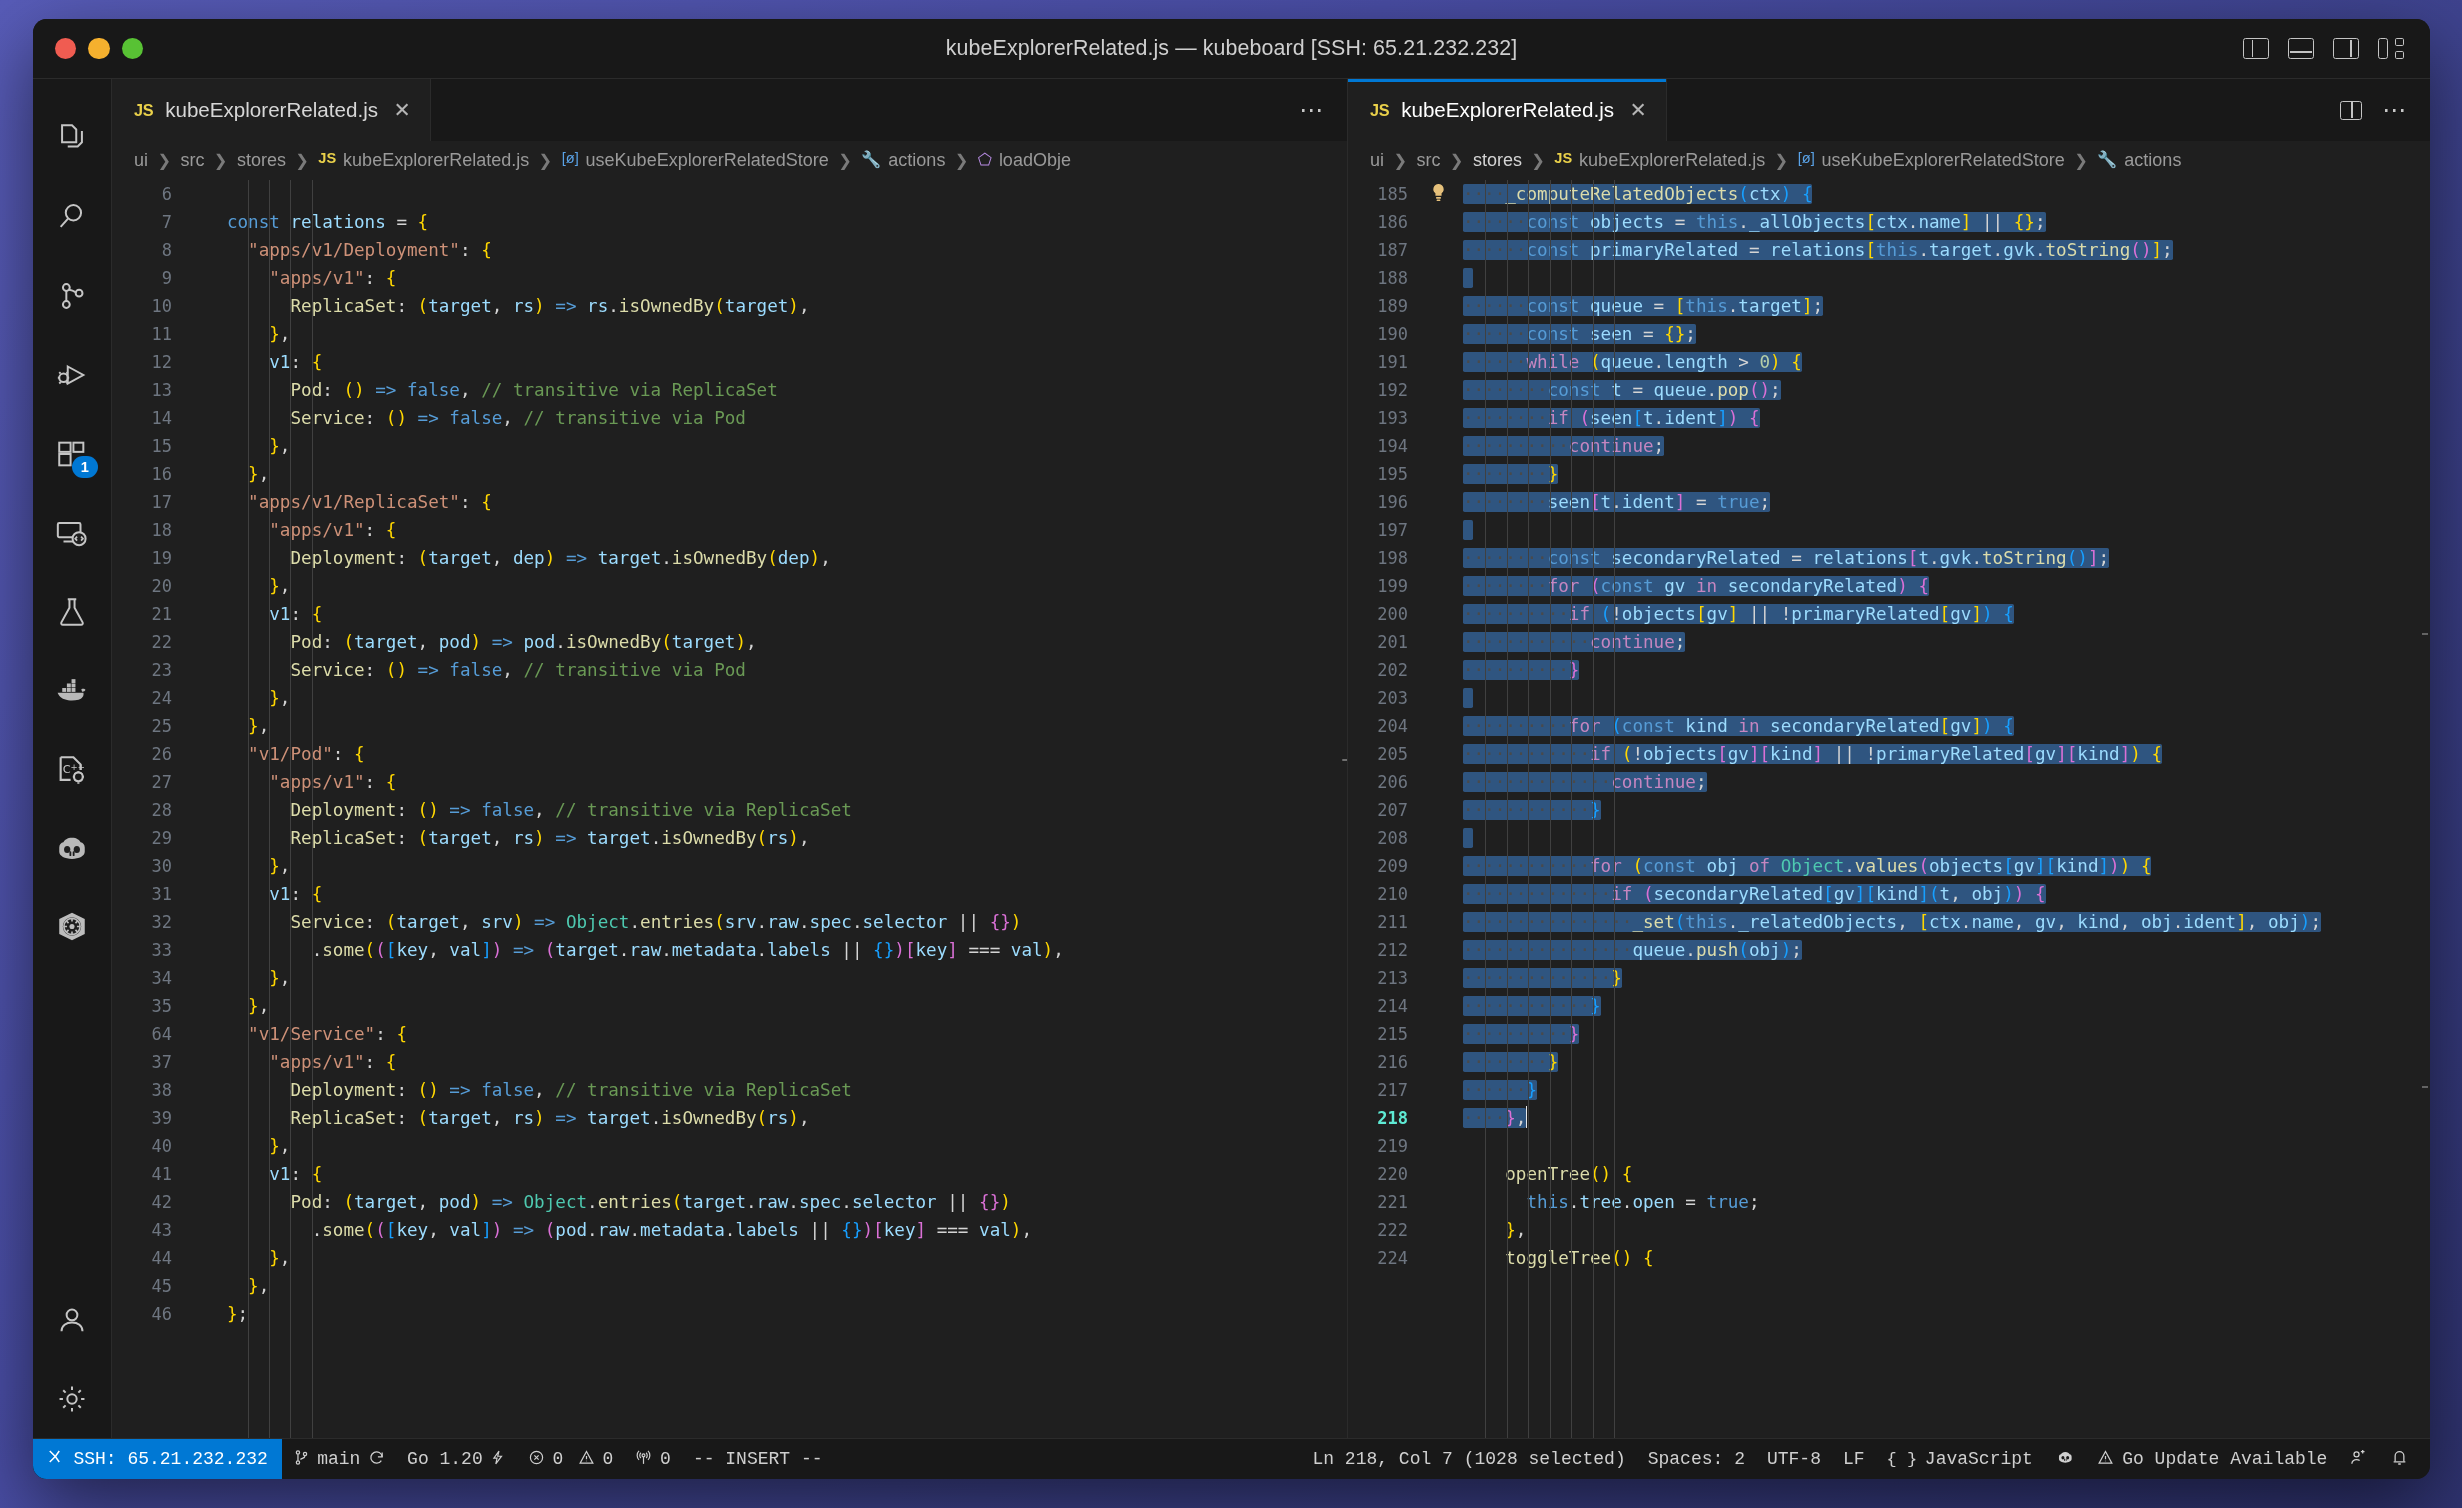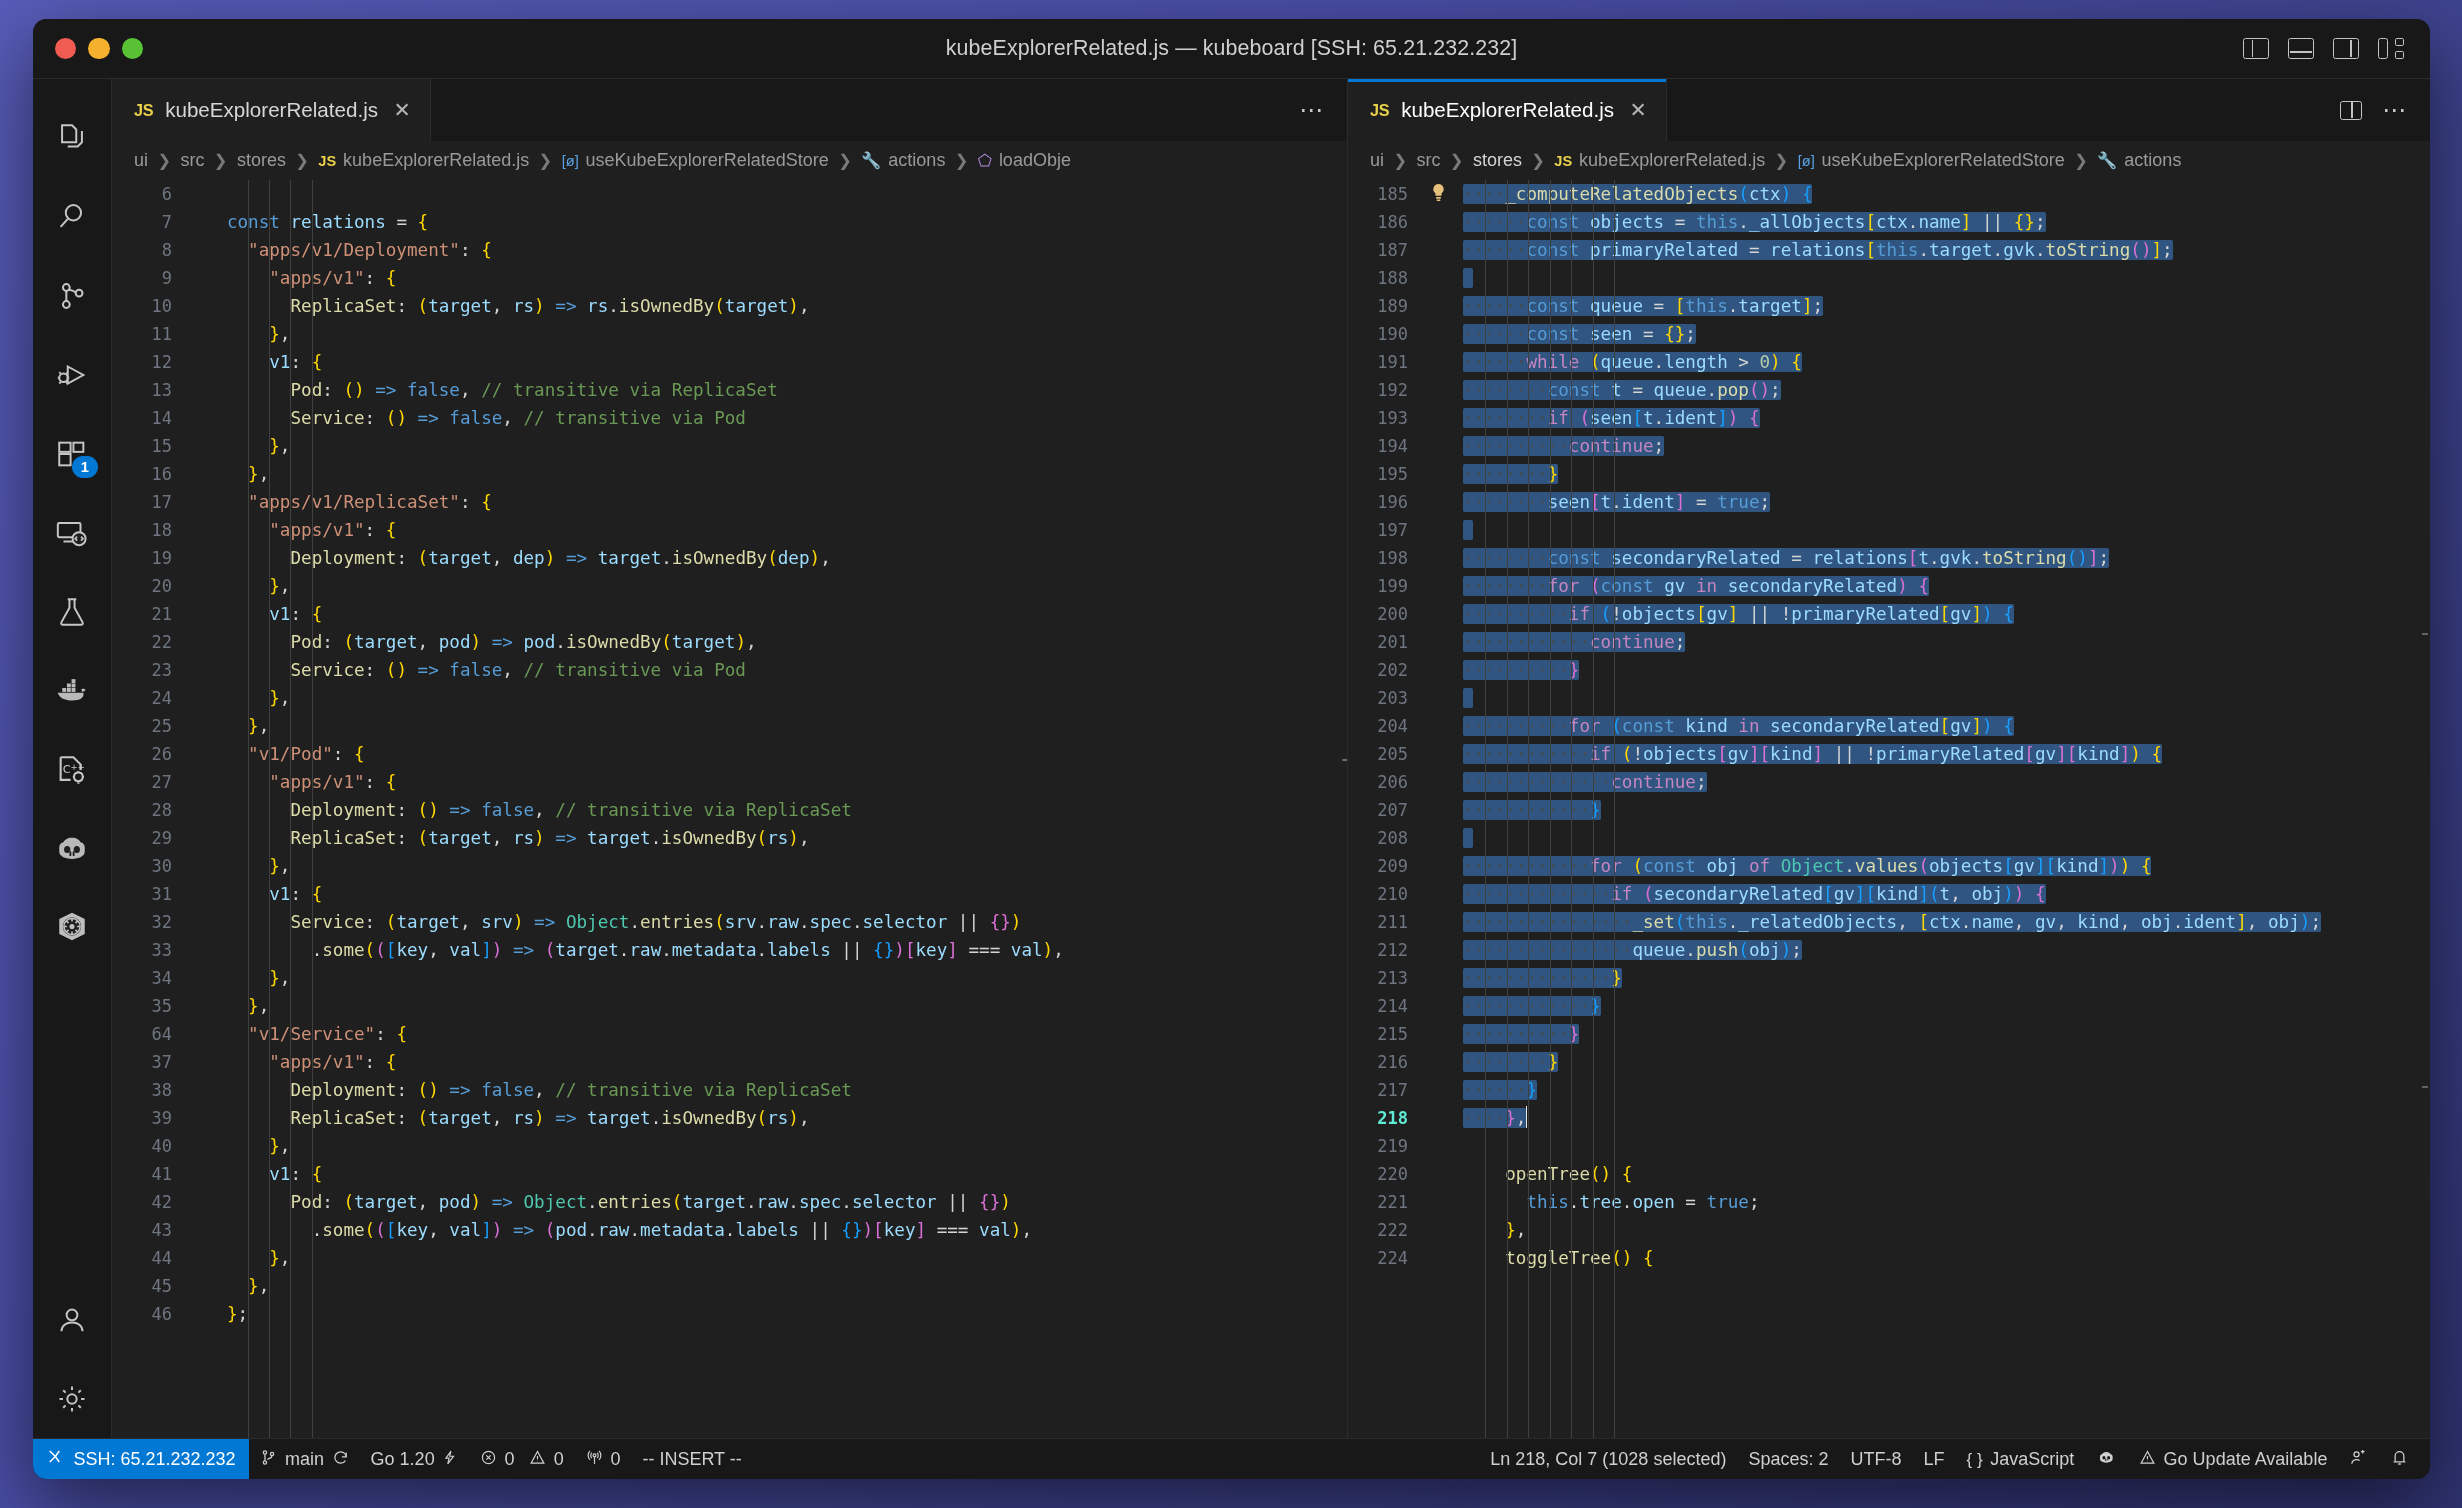--- a/index.html
+++ b/index.html
@@ -154,21 +154,21 @@
   
   .breadcrumbs {
     height: 39px; flex: 0 0 39px;
     background: #1f1f1f;
     display: flex; align-items: center; gap: 0;
     padding-left: 22px;
     font-size: 18px; color: #9a9a9a;
     font-family: "Liberation Sans", sans-serif;
     white-space: nowrap; overflow: hidden;
   }
-  .bc-item { display: flex; align-items: center; gap: 6.9px; }
+  .bc-item { display: flex; gap: 6.9px; }
   .bc-sep { margin: 0 9.4px; color: #7a7a7a; font-size: 16.3px; }
   .bc-ico-js { color: #e9d04a; font-weight: 700; font-size: 14.6px; }
   .bc-ico-iface { color: #5aa3e8; font-size: 14.6px; }
   .bc-ico-wrench { color: #c5c5c5; font-size: 16.3px; }
   .bc-ico-field { color: #b58ae0; font-size: 16.3px; }
 
   
   .codepane {
     flex: 1 1 auto; position: relative; overflow: hidden;
     background: #1f1f1f;
@@ -226,21 +226,21 @@
   .group-divider {
     position: absolute; left: -5.1px; top: 46%; width: 10.3px; height: 2.6px;
     background: #6f6f6f; border-radius: 1.7px;
   }
 
   
   #statusbar {
     height: 41px; flex: 0 0 41px;
     background: #181818;
     display: flex; align-items: center;
-    font-family: Liberation Sans, sans-serif;
+    font-family: Liberation Mono, monospace;
     font-size: 18px; color: #cfcfcf;
     border-top: 0.9px solid #2b2b2b;
     text-align: center;
   }
   #remote-indicator {
     background: #0078d4; color: #fff;
     height: 41px; display: flex; align-items: center; gap: 9.4px;
     padding: 0 13.7px 0 12px; font-size: 18px;
   }
   .sb-item {

